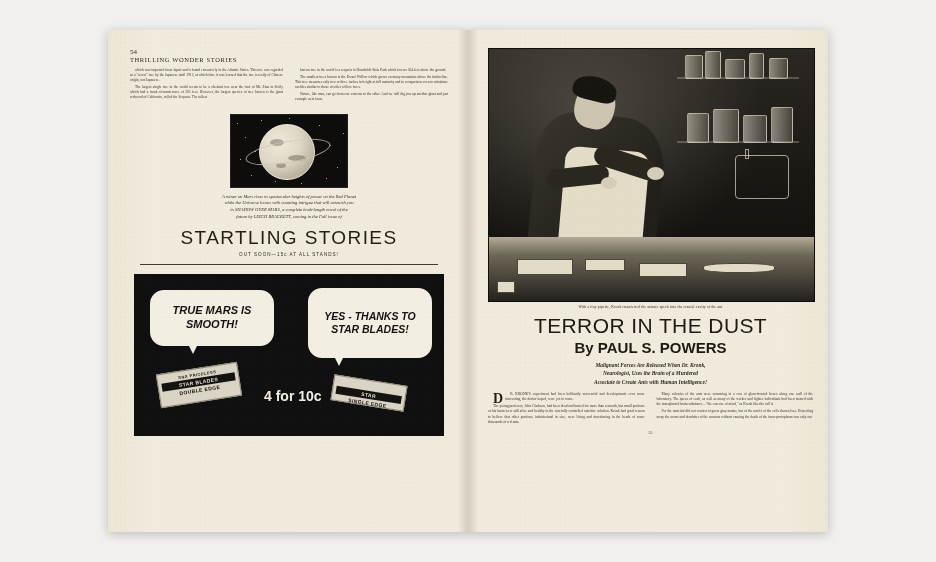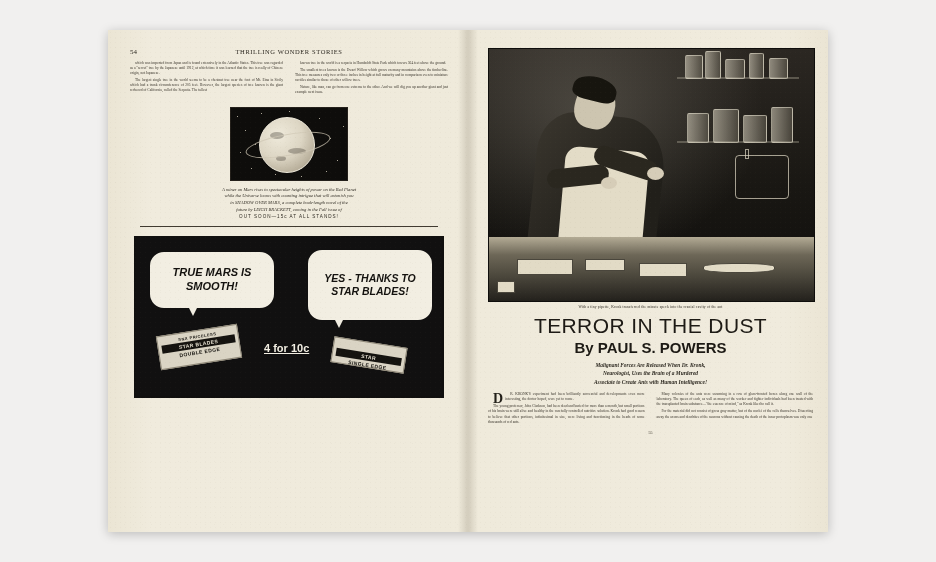--- a/index.html
+++ b/index.html
@@ -58,20 +58,21 @@
     pointer-events: none;
   }
 
   
   .page-head {
     display: flex;
     align-items: baseline;
     font-family: "Liberation Serif", serif;
     border-bottom: none;
     margin-bottom: 5px;
+    flex-direction: column;
   }
   .folio {
     font-size: 7px;
     color: #2e2a22;
     width: 14px;
   }
   .running-head {
     flex: 1;
     text-align: center;
     font-size: 6.5px;
@@ -260,26 +261,25 @@
     padding: 1px 0;
     margin: 1px 3px;
     letter-spacing: 0.4px;
   }
   .pack .packlabel {
     font-size: 5px;
     letter-spacing: 0.4px;
   }
   #price {
     position: absolute;
-    left: 128px; top: 104px;
+    left: 128px; top: 112px;
     color: #f2eee2;
     font-family: "Liberation Sans", sans-serif;
     font-weight: bold;
-    font-size: 11px;
-    text-decoration: underline;
+    font-size: 14px;
   }
 
   
   .plate {
     width: 100%;
     height: 252px;
     background: #171512;
     position: relative;
     overflow: hidden;
     border: 1px solid #0f0e0c;
@@ -476,20 +476,21 @@
           <span class="planet-detail" style="left:16px;top:38px;width:10px;height:5px"></span>
         </div>
         <div class="ring"></div>
       </div>
 
       <div class="promo">
         <div class="promo-line">A miner on Mars rises to spectacular heights of power on the Red Planet</div>
         <div class="promo-line">while the Universe looms with counting intrigue that will astonish you</div>
         <div class="promo-line">in SHADOW OVER MARS, a complete book-length novel of the</div>
         <div class="promo-line">future by LEIGH BRACKETT, coming in the Fall issue of</div>
+        <div class="startling">STARTLING STORIES</div>
         <div class="outsoon">OUT SOON—15c AT ALL STANDS!</div>
       </div>
 
       <div class="rule"></div>
 
       <div class="ad">
         <div class="balloon" id="balloon-left">
           <span class="inner">TRUE MARS IS SMOOTH!</span>
         </div>
         <div class="tail" id="tail-left"></div>

